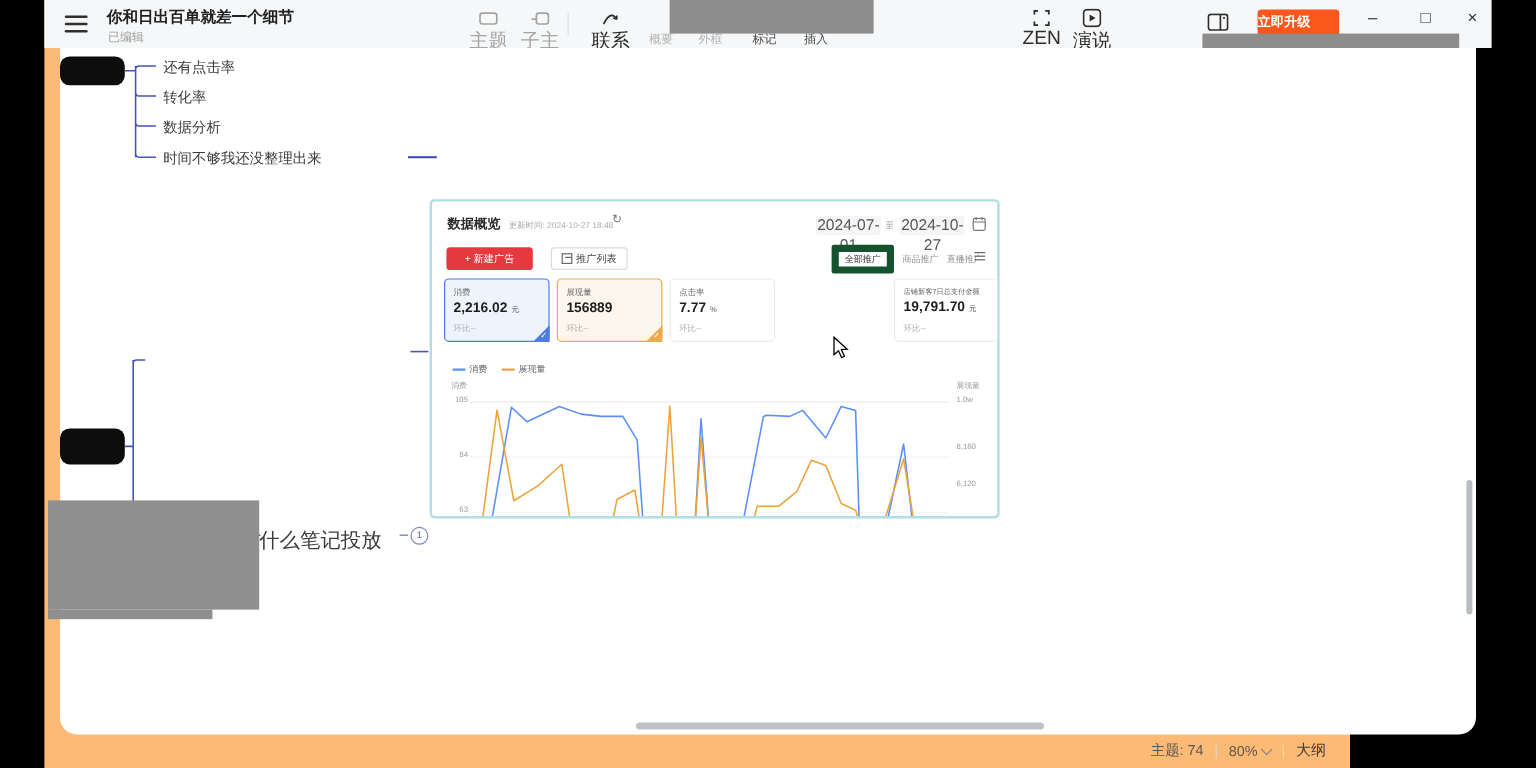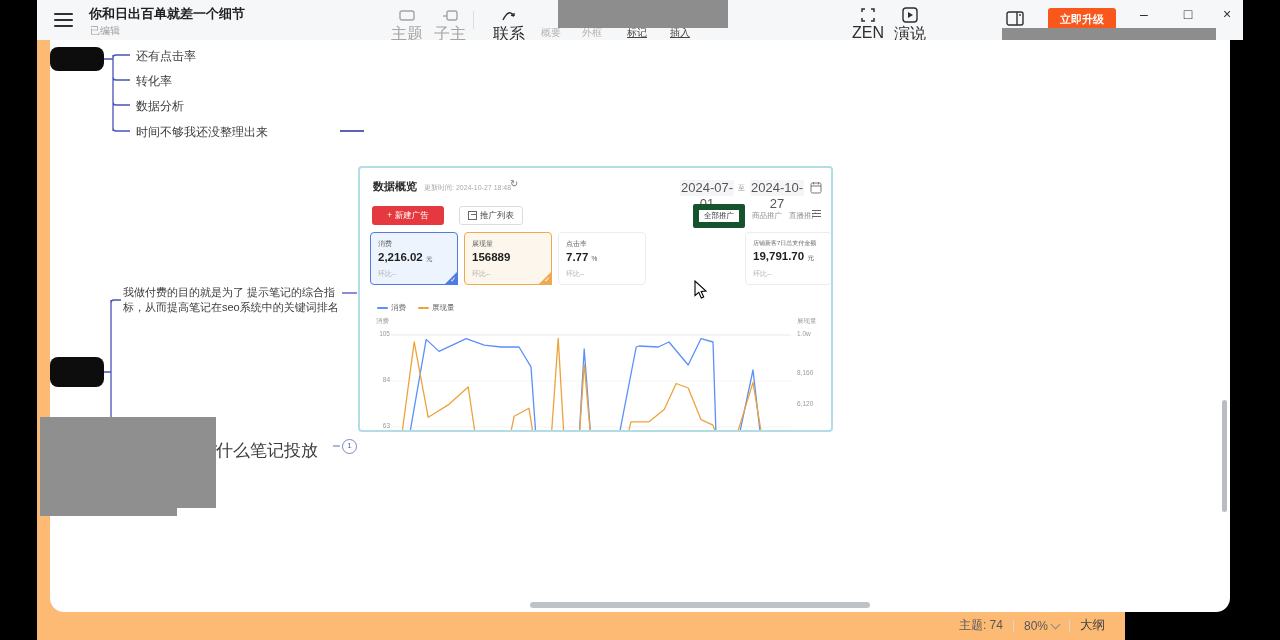--- a/index.html
+++ b/index.html
@@ -10,25 +10,25 @@
   .titlebar{position:absolute;left:0;top:0;width:1206px;height:40px;background:#f6f7f8;}
   .hamburger{position:absolute;left:17px;top:13px;width:19px;height:14px;cursor:pointer;}
   .hamburger i{display:block;height:2px;background:#2f2f2f;margin-bottom:4px;border-radius:1px;}
   .doc-title{position:absolute;left:52px;top:5px;font-size:13px;font-weight:bold;color:#202020;}
   .doc-state{position:absolute;left:53px;top:24px;font-size:10px;color:#9d9d9d;}
   .tool{position:absolute;top:6px;width:44px;text-align:center;color:#a4a4a4;font-size:16px;}
   .tool .ticon{height:18px;display:flex;align-items:center;justify-content:center;}
   .tool.dark{color:#2e2e2e;}
   .tb-divider{position:absolute;left:436px;top:11px;width:1px;height:18px;background:#dcdcdc;}
   .under-label{position:absolute;top:26px;width:44px;text-align:center;font-size:10px;}
-  .ul-dim{color:#b3b3b3;} .ul-dark{color:#474747;text-decoration:underline;}
+  .ul-dim{color:#b3b3b3;} .ul-dark{color:#474747;}
   .graybox{position:absolute;background:#8d8d8d;}
   .panel-icon{position:absolute;left:969px;top:11px;}
   .upgrade-btn{position:absolute;left:1011px;top:8px;width:68px;height:22px;background:#f9571c;
-               border-radius:3px;color:#fff;font-size:11px;font-weight:bold;text-align:center;
+               border-radius:3px;color:#fff;font-size:11px;font-weight:bold;
                line-height:22px;cursor:pointer;}
   .winctl{position:absolute;top:6px;width:20px;text-align:center;font-size:14px;color:#2f2f2f;cursor:pointer;}
   
   .canvas{position:absolute;left:13px;top:40px;width:1180px;height:572px;background:#fff;
           border-radius:0 0 14px 14px;}
   .connectors{position:absolute;left:0;top:0;width:1206px;height:640px;pointer-events:none;}
   .topic-text{position:absolute;font-size:12px;color:#3c3c3c;white-space:nowrap;}
   .blacknode{position:absolute;background:#0d0d0d;border-radius:8px;}
   .paid-text{position:absolute;left:86px;top:285px;width:234px;font-size:11px;line-height:15px;color:#3c3c3c;}
   .rel-badge{position:absolute;left:305px;top:439px;width:13px;height:13px;border:1px solid #7c88c0;
@@ -182,21 +182,20 @@
       <path d="M296,446 H303" fill="none" stroke="#7c88c0" stroke-width="1.2"></path>
     </svg>
 
     <div class="blacknode" style="left:13px;top:47px;width:54px;height:24px"></div>
     <div class="topic-text" style="left:99px;top:48px">还有点击率</div>
     <div class="topic-text" style="left:99px;top:73px">转化率</div>
     <div class="topic-text" style="left:99px;top:98px">数据分析</div>
     <div class="topic-text" style="left:99px;top:124px">时间不够我还没整理出来</div>
 
     <div class="blacknode" style="left:13px;top:357px;width:54px;height:30px"></div>
-    <div class="paid-text">我做付费的目的就是为了 提示笔记的综合指标，从而提高笔记在seo系统中的关键词排名</div>
     <div class="topic-text" style="left:179px;top:439px;font-size:17px">什么笔记投放</div>
     <div class="rel-badge">1</div>
 
     <div class="dashboard">
       <div class="db-title">数据概览</div>
       <div class="db-updated">更新时间: 2024-10-27 18:48</div>
       <div class="db-refresh">↻</div>
 
       <div class="date-box" style="left:320px">2024-07-01</div>
       <div class="date-sep">至</div>

